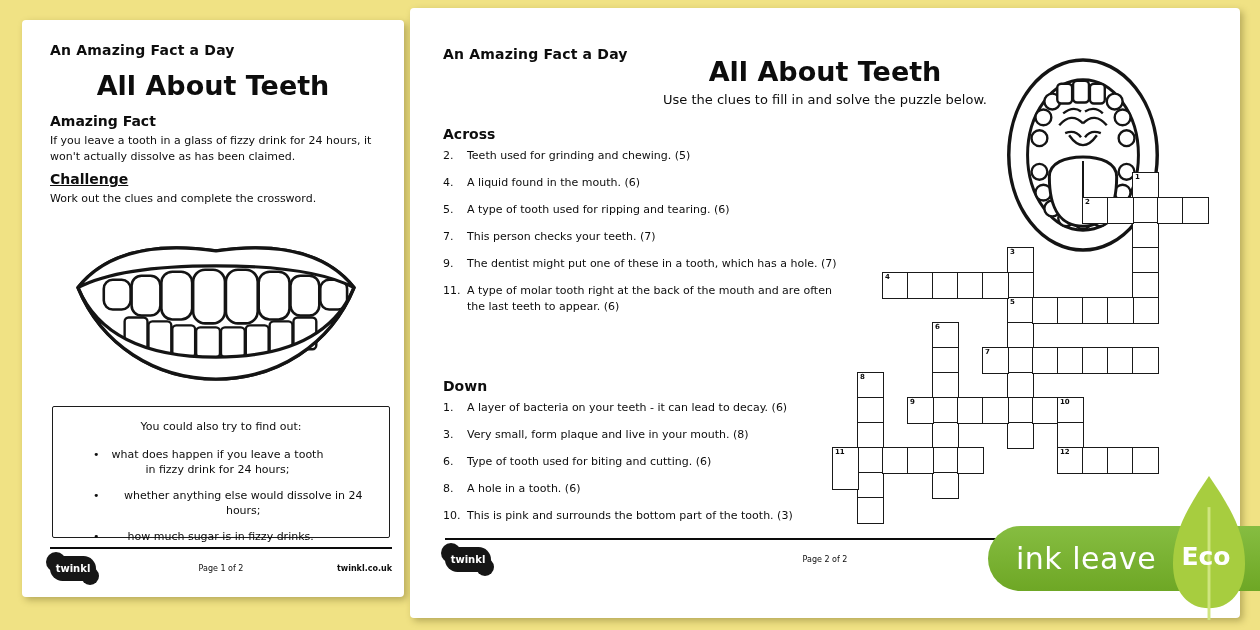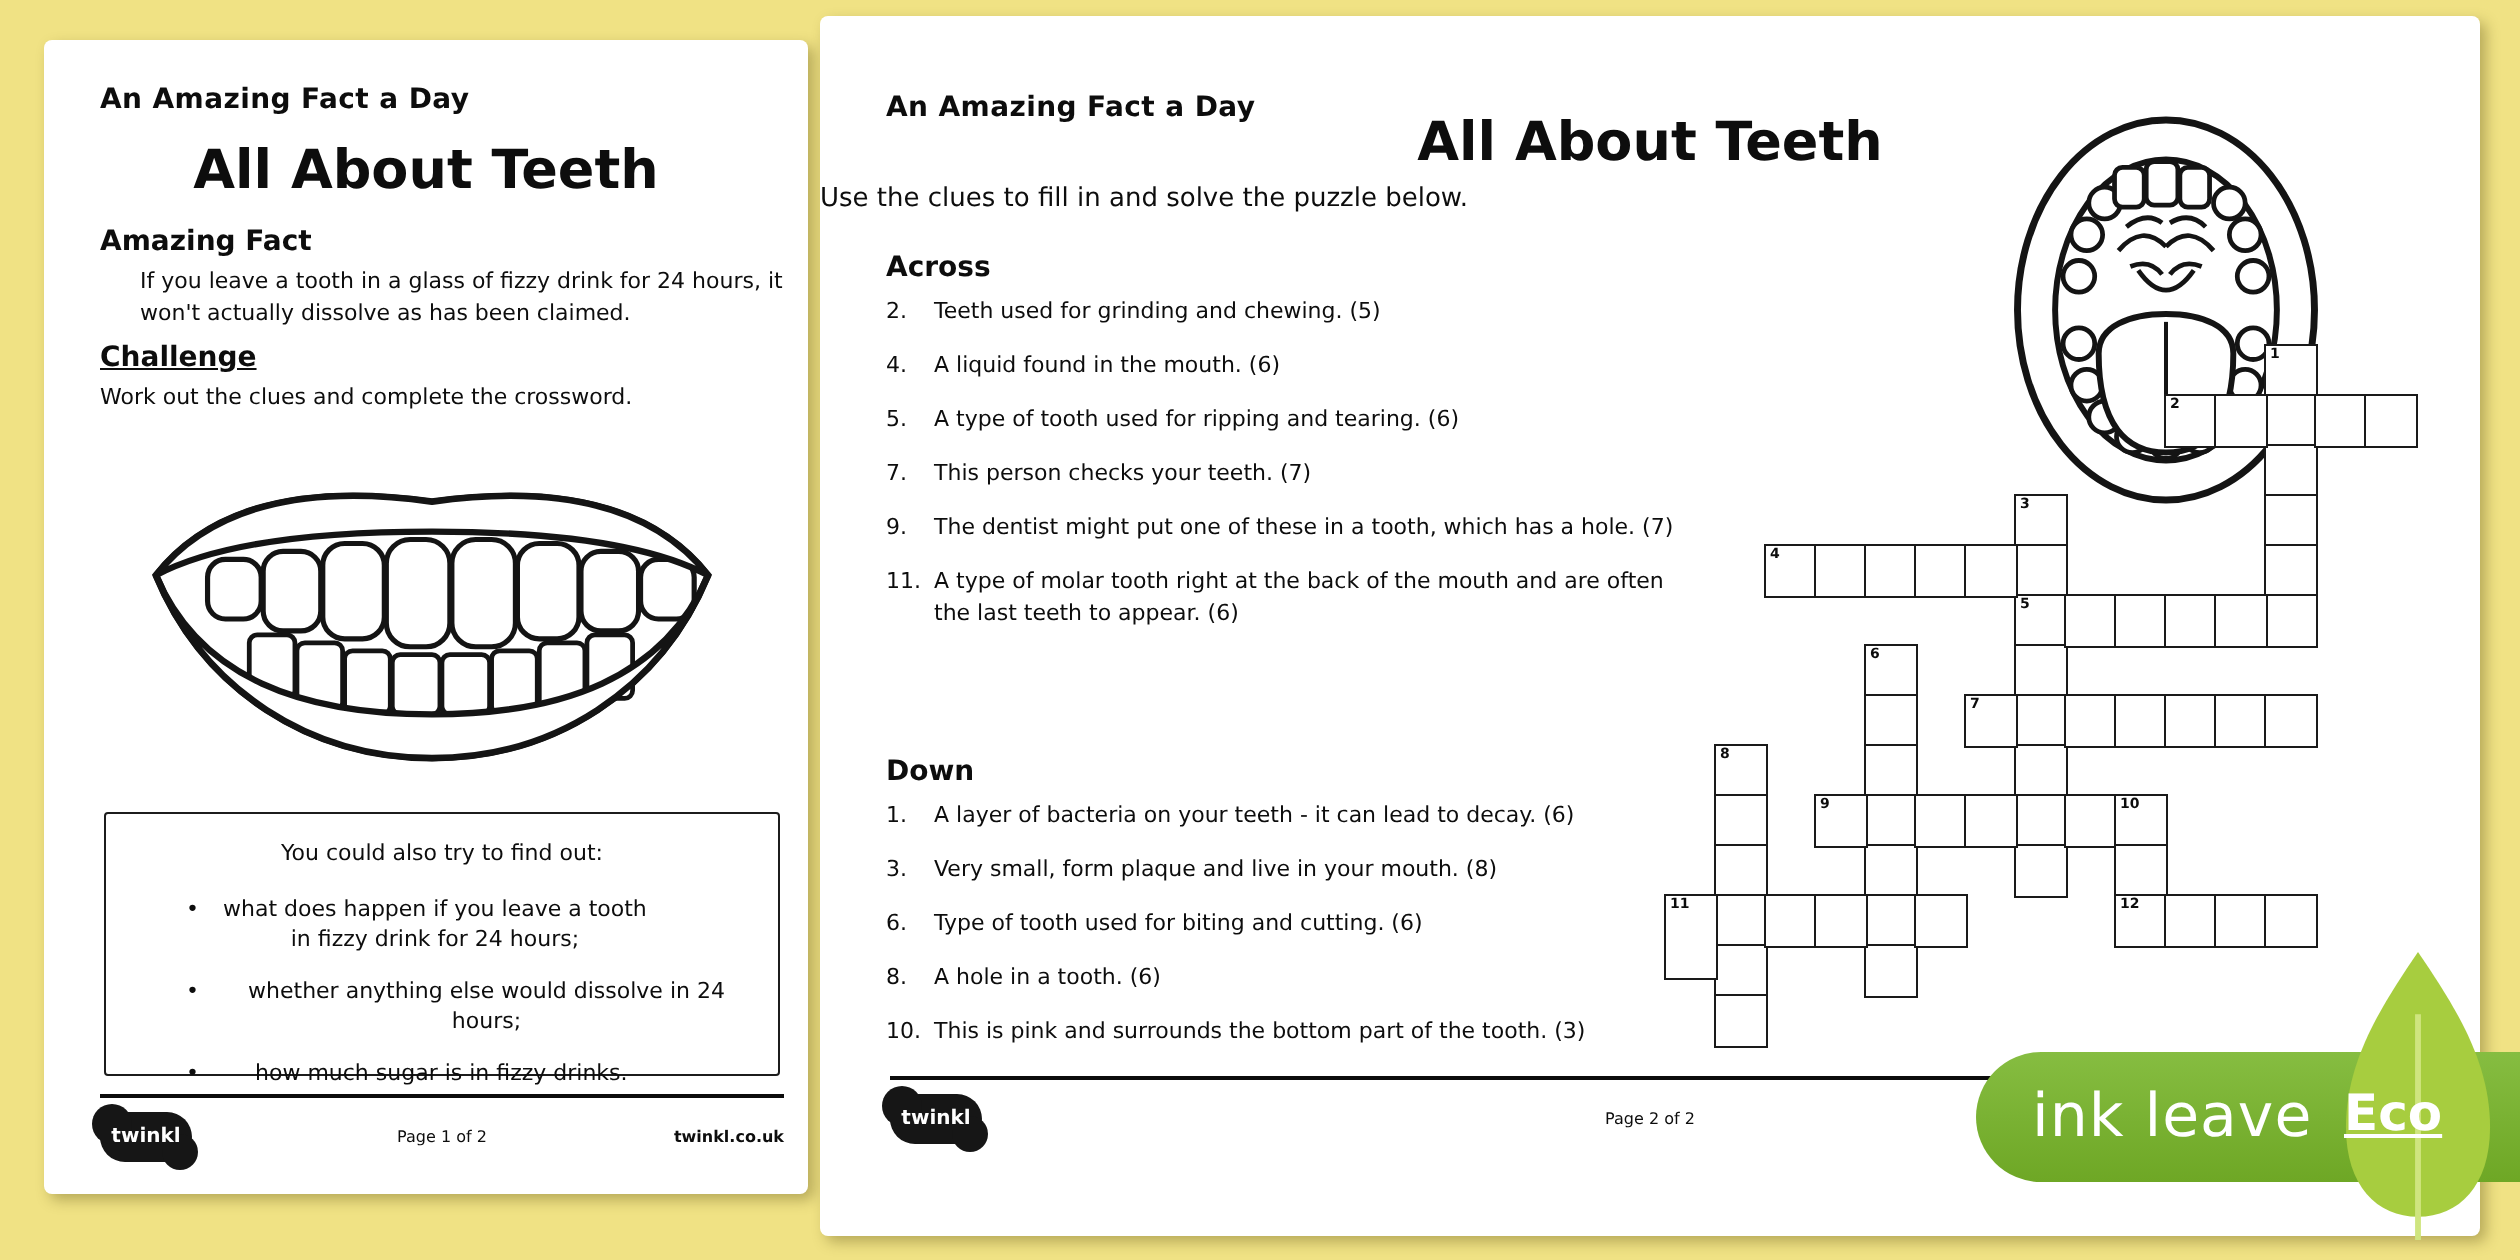--- a/index.html
+++ b/index.html
@@ -10,21 +10,21 @@
     color:#0d0d0d;
   }
   .page{position:absolute;background:#fff;border-radius:4px;
         box-shadow:3px 3px 7px rgba(90,80,20,.38);}
   #page-left{left:22px;top:20px;width:382px;height:577px;}
   #page-right{left:410px;top:8px;width:830px;height:610px;}
 
   .abs{position:absolute;}
   .eyebrow{font-weight:bold;font-size:14px;letter-spacing:.2px;}
   .big-title{font-weight:bold;font-size:27px;text-align:center;width:100%;}
-  .subtitle{font-size:13px;text-align:left;width:100%;}
+  .subtitle{font-size:13px;text-align:center;width:100%;}
   .sec-head{font-weight:bold;font-size:14px;}
   .body-text{font-size:11px;line-height:1.45;white-space:pre-line;}
 
   
   .findout-box{border:1.6px solid #1c1c1c;border-radius:2px;padding:12px 14px;box-sizing:border-box;}
   .bullets{margin-top:12px;margin-left:26px;}
   .bullet-row{display:flex;gap:12px;margin-bottom:10px;font-size:11px;line-height:1.4;}
   .bullet-dot{font-size:11px;line-height:1.4;}
 
   
@@ -51,34 +51,34 @@
   .foot-label{font-size:8px;}
   .foot-center{position:absolute;left:0;right:0;text-align:center;}
   .foot-site{position:absolute;right:0;font-weight:bold;}
 
   
   #ink-banner{position:absolute;left:988px;top:526px;width:272px;height:65px;z-index:20;
       background:linear-gradient(180deg,#86bd41,#6ea725);
       border-radius:34px 0 0 34px;display:flex;align-items:center;}
   #ink-banner .label{color:#fff;font-size:30px;padding-left:28px;letter-spacing:.5px;}
   #eco-leaf{position:absolute;left:1166px;top:474px;width:86px;height:148px;z-index:21;}
-  #eco-label{position:absolute;left:1172px;top:542px;width:68px;z-index:22;
-      color:#fff;font-weight:bold;font-size:25px;text-decoration:underline;}
+  #eco-label{position:absolute;left:1172px;top:542px;width:68px;text-align:center;z-index:22;
+      color:#fff;font-weight:bold;font-size:25px;}
 
   svg .ln{fill:none;stroke:#141414;}
 </style>
 </head>
 <body>
 
 <div class="page" id="page-left">
   <div class="abs eyebrow" style="left:28px;top:22px;">An Amazing Fact a Day</div>
   <div class="abs big-title" style="left:0;top:50px;">All About Teeth</div>
 
   <div class="abs sec-head" style="left:28px;top:93px;">Amazing Fact</div>
-  <div class="abs body-text" style="left:28px;top:113px;width:348px;margin-left:20px;">If you leave a tooth in a glass of fizzy drink for 24 hours, it
+  <div class="abs body-text" style="left:28px;top:113px;width:348px;">If you leave a tooth in a glass of fizzy drink for 24 hours, it
 won't actually dissolve as has been claimed.</div>
 
   <div class="abs sec-head" style="left:28px;top:151px;text-decoration:underline;">Challenge</div>
   <div class="abs body-text" style="left:28px;top:171px;width:348px;">Work out the clues and complete the crossword.</div>
 
   <svg class="abs" style="left:50px;top:206px;" width="288" height="164" viewBox="0 0 290 165">
     <path d="M6,62 C36,24 88,17 145,25 C202,17 254,24 284,62 C260,120 206,154 145,154 C84,154 30,120 6,62 Z" fill="#fff" stroke="#141414" stroke-width="3.5"></path>
 
     <g fill="#fff" stroke="#141414" stroke-width="2.4">
       <rect x="53" y="92" width="23" height="32" rx="4"></rect>

